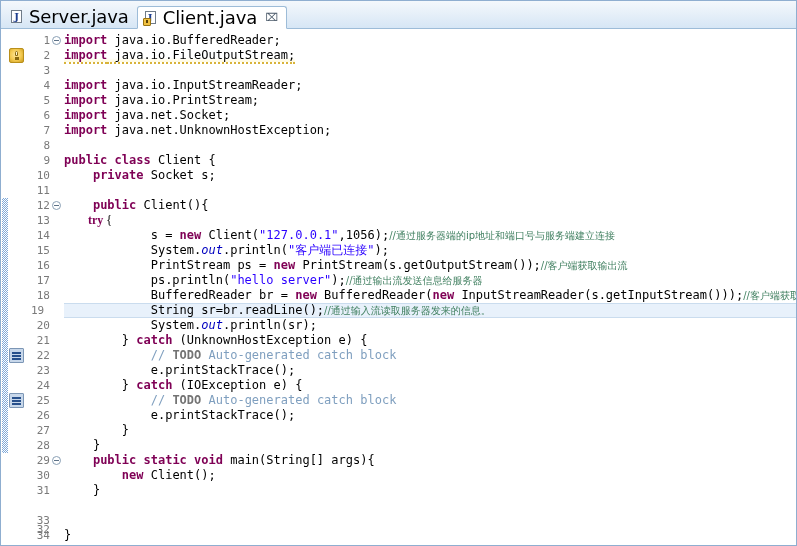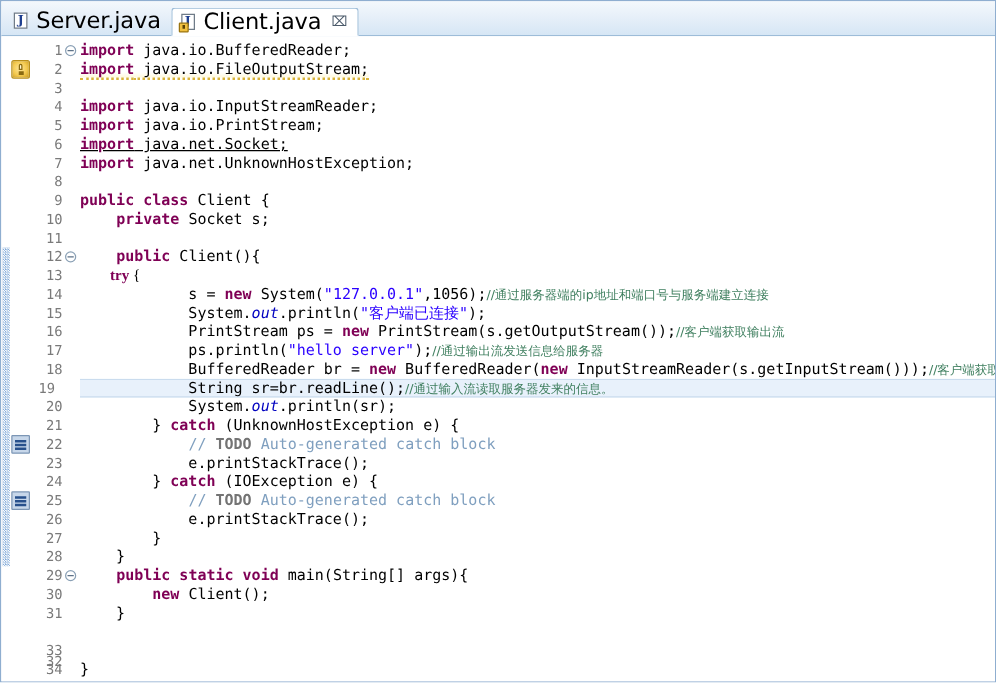--- a/index.html
+++ b/index.html
@@ -336,29 +336,29 @@
     <div class="folding" id="folding">
         <div class="fold" style="top: 7px;"></div>
         <div class="fold" style="top: 172px;"></div>
         <div class="fold" style="top: 427px;"></div>
       </div>
     <div class="codearea" id="codearea">
         <div class="line" style="top: 4px;"><span class="kw">import</span><span> java.io.BufferedReader;</span></div>
         <div class="line" style="top: 19px;"><span class="kw warnline">import</span><span class="warnline"> java.io.FileOutputStream;</span></div>
         <div class="line" style="top: 49px;"><span class="kw">import</span><span> java.io.InputStreamReader;</span></div>
         <div class="line" style="top: 64px;"><span class="kw">import</span><span> java.io.PrintStream;</span></div>
-        <div class="line" style="top: 79px; text-decoration: underline;"><span class="kw">import</span><span> java.net.Socket;</span></div>
+        <div class="line" style="top: 79px;"><span class="kw">import</span><span> java.net.Socket;</span></div>
         <div class="line" style="top: 94px;"><span class="kw">import</span><span> java.net.UnknownHostException;</span></div>
         <div class="line" style="top: 109px;"></div>
         <div class="line" style="top: 124px;"><span class="kw">public class</span><span> Client {</span></div>
         <div class="line" style="top: 139px;"><span>    </span><span class="kw">private</span><span> Socket s;</span></div>
         <div class="line" style="top: 154px;"></div>
         <div class="line" style="top: 169px;"><span>    </span><span class="kw">public</span><span> Client(){</span></div>
         <div class="line" style="top: 184px; font-family: Liberation Serif, serif;"><span>        </span><span class="kw">try</span><span> {</span></div>
-        <div class="line" style="top: 199px;"><span>            s = </span><span class="kw">new</span><span> System(</span><span class="str">"127.0.0.1"</span><span>,1056);</span><span class="cmt-zh">//通过服务器端的ip地址和端口号与服务端建立连接</span></div>
+        <div class="line" style="top: 199px;"><span>            s = </span><span class="kw">new</span><span> Client(</span><span class="str">"127.0.0.1"</span><span>,1056);</span><span class="cmt-zh">//通过服务器端的ip地址和端口号与服务端建立连接</span></div>
         <div class="line" style="top: 214px;"><span>            System.</span><span class="fld">out</span><span>.println(</span><span class="str">"客户端已连接"</span><span>);</span></div>
         <div class="line" style="top: 229px;"><span>            PrintStream ps = </span><span class="kw">new</span><span> PrintStream(s.getOutputStream());</span><span class="cmt-zh">//客户端获取输出流</span></div>
         <div class="line" style="top: 244px;"><span>            ps.println(</span><span class="str">"hello server"</span><span>);</span><span class="cmt-zh">//通过输出流发送信息给服务器</span></div>
         <div class="line" style="top: 259px;"><span>            BufferedReader br = </span><span class="kw">new</span><span> BufferedReader(</span><span class="kw">new</span><span> InputStreamReader(s.getInputStream()));</span><span class="cmt-zh">//客户端获取输入流</span></div>
         <div class="line current" style="top: 274px;"><span>            String sr=br.readLine();</span><span class="cmt-zh">//通过输入流读取服务器发来的信息。</span></div>
         <div class="line" style="top: 289px;"><span>            System.</span><span class="fld">out</span><span>.println(sr);</span></div>
         <div class="line" style="top: 304px;"><span>        } </span><span class="kw">catch</span><span> (UnknownHostException e) {</span></div>
         <div class="line" style="top: 319px;"><span>            </span><span class="todo">// </span><span class="todotag">TODO</span><span class="todo"> Auto-generated catch block</span></div>
         <div class="line" style="top: 334px;"><span>            e.printStackTrace();</span></div>
         <div class="line" style="top: 349px;"><span>        } </span><span class="kw">catch</span><span> (IOException e) {</span></div>

